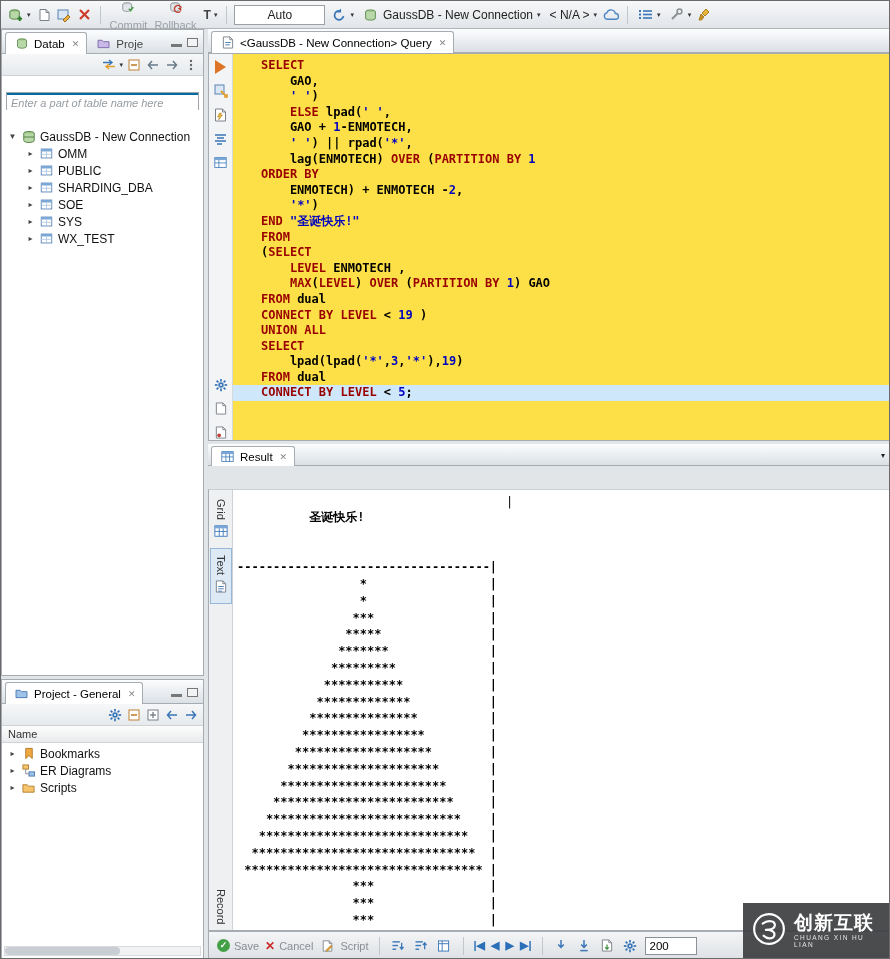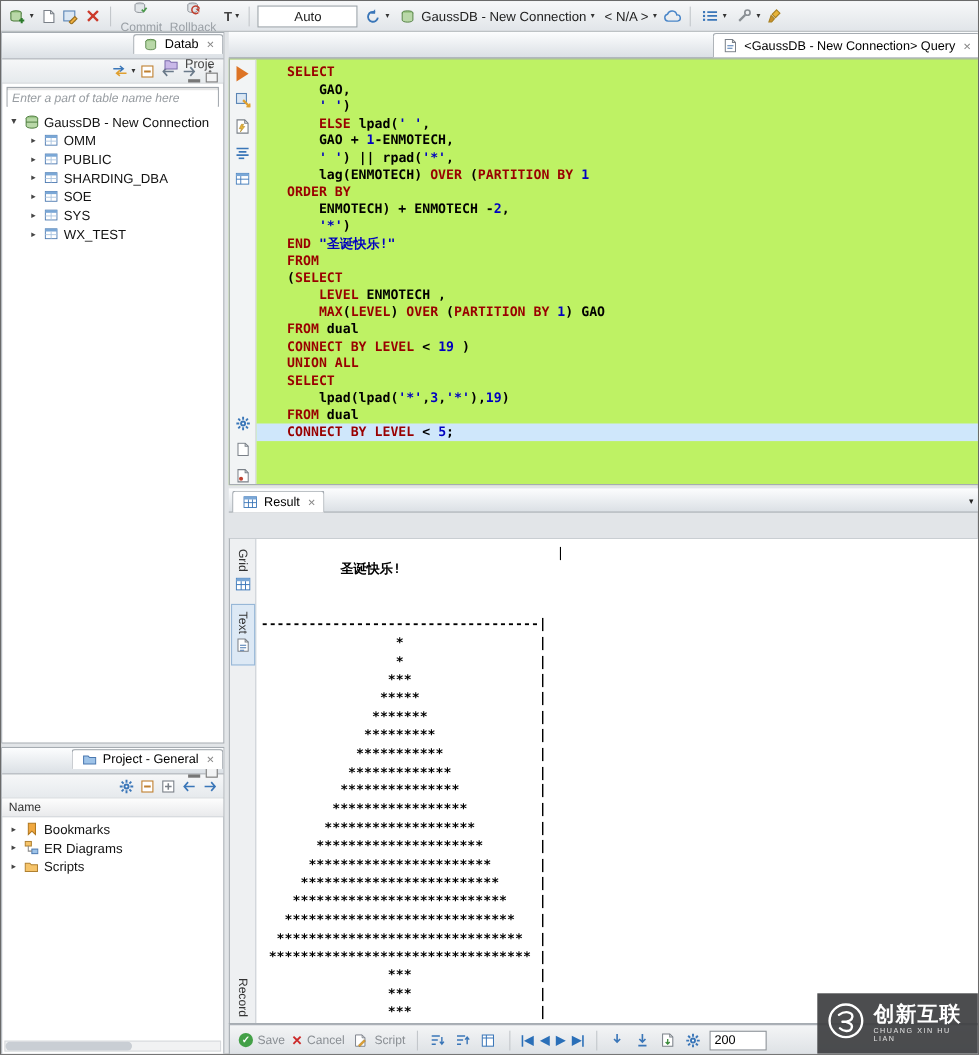--- a/index.html
+++ b/index.html
@@ -13,48 +13,48 @@
 .tb-btn{display:flex;align-items:center;gap:3px;padding:2px 2px;white-space:nowrap;}
 .tb-btn.disabled{color:#9aa0a6;flex-direction:column;}
 .caret{font-size:7px;color:#333;line-height:1;}
 .combo{display:flex;align-items:center;justify-content:center;gap:4px;background:#fff;border:1px solid #9aa2a8;height:20px;padding:0 6px;font-size:12px;color:#222;}
 .combo.auto{width:91px;}
 .flat-combo{display:flex;align-items:center;gap:4px;padding:2px 3px;font-size:12px;color:#222;white-space:nowrap;}
 .mini-ico{width:17px;height:17px;display:inline-flex;align-items:center;justify-content:center;}
 .tletter{font-weight:bold;color:#444;font-size:12px;}
 
 
-.tabbar{height:24px;background:linear-gradient(#fcfdfe,#dbe0e5);border-bottom:1px solid #a6acb2;display:flex;align-items:flex-end;padding-left:3px;position:relative;flex-direction:column;}
+.tabbar{height:24px;background:linear-gradient(#fcfdfe,#dbe0e5);border-bottom:1px solid #a6acb2;display:flex;align-items:flex-end;padding-left:3px;position:relative;}
 .tab{display:flex;align-items:center;gap:4px;height:22px;padding:0 7px;font-size:11.5px;color:#444;position:relative;top:1px;border:1px solid transparent;border-bottom:none;white-space:nowrap;}
 .tab.sel{background:#fff;border-color:#a6acb2;border-radius:3px 3px 0 0;color:#000;}
 .tab .close{font-size:9px;color:#888;margin-left:3px;}
 .winbtns{margin-left:auto;display:flex;gap:5px;align-items:center;padding:0 5px 6px 0;}
 .wbtn{width:11px;height:9px;border:1px solid #777;background:#f2f3f4;}
 .wbtn.min{height:3px;border:none;background:#777;margin-top:5px;}
 
 
 .db-panel{position:absolute;left:0;top:28px;width:203px;height:647px;background:#fff;border:1px solid #a6acb2;display:flex;flex-direction:column;}
 .panel-toolbar{height:22px;background:linear-gradient(#f6f7f8,#e6eaed);border-bottom:1px solid #cdd2d6;display:flex;align-items:center;justify-content:flex-end;gap:2px;padding:0 4px;}
-.searchbox{margin:3px 4px;border:1px solid #a0a6ac;height:18px;background:#e5e5e5;}
+.searchbox{margin:16px 4px;border:1px solid #a0a6ac;height:18px;background:#0369a1;}
 .searchbox input{width:100%;height:100%;border:none;outline:none;font-family:"Liberation Sans",sans-serif;font-size:11px;padding:0 4px;color:#444;}
 .searchbox input::placeholder{color:#979ca1;font-style:italic;}
 .tree{flex:1;overflow:hidden;padding-top:2px;}
 .tree-row{display:flex;align-items:center;height:17px;font-size:12px;gap:4px;padding-left:6px;color:#111;white-space:nowrap;}
 .tree-row.child{padding-left:24px;}
 .twisty{width:9px;font-size:8px;color:#444;text-align:center;}
 .ticon{display:inline-flex;width:15px;justify-content:center;}
 .proj-panel{position:absolute;left:0;top:678px;width:203px;height:281px;background:#fff;border:1px solid #a6acb2;display:flex;flex-direction:column;}
 .colheader{height:17px;background:linear-gradient(#fdfdfd,#e9eaec);border-bottom:1px solid #cfd3d7;font-size:11px;color:#333;padding:2px 0 0 6px;}
 .hscroll{position:absolute;left:2px;bottom:3px;width:197px;height:10px;background:#f1f2f3;border:1px solid #d8dadd;}
 .hscroll .thumb{width:115px;height:8px;background:#c9ced4;border-radius:4px;}
 
 
 .right-area{position:absolute;left:207px;top:28px;width:683px;height:931px;}
 .ed-tabbar{position:absolute;left:0;top:0;width:100%;}
-.ed-body{position:absolute;left:0;top:24px;width:100%;height:388px;background:#bef264;border:1px solid #a6acb2;display:flex;overflow:hidden;}
+.ed-body{position:absolute;left:0;top:24px;width:100%;height:388px;background:#fde047;border:1px solid #a6acb2;display:flex;overflow:hidden;}
 .vstrip{width:24px;background:#f2f4f5;border-right:1px solid #d5d9dc;display:flex;flex-direction:column;align-items:center;padding-top:5px;gap:9px;flex:none;}
 .vicon{display:inline-flex;align-items:center;justify-content:center;width:17px;height:15px;}
 .play{width:0;height:0;border-left:11px solid #dd7426;border-top:7px solid transparent;border-bottom:7px solid transparent;}
 .vgap{flex:1;}
 .code{flex:1;overflow:hidden;padding-top:4px;}
 .code-line{white-space:pre;font-family:"DejaVu Sans Mono",monospace;font-weight:bold;font-size:12px;line-height:15.6px;padding-left:28px;color:#000;}
 .code-line.current{background:#cfe7fb;}
 .tok-k{color:#990000;}
 .tok-l{color:#0000c0;}
 .tok-p{color:#000;}

